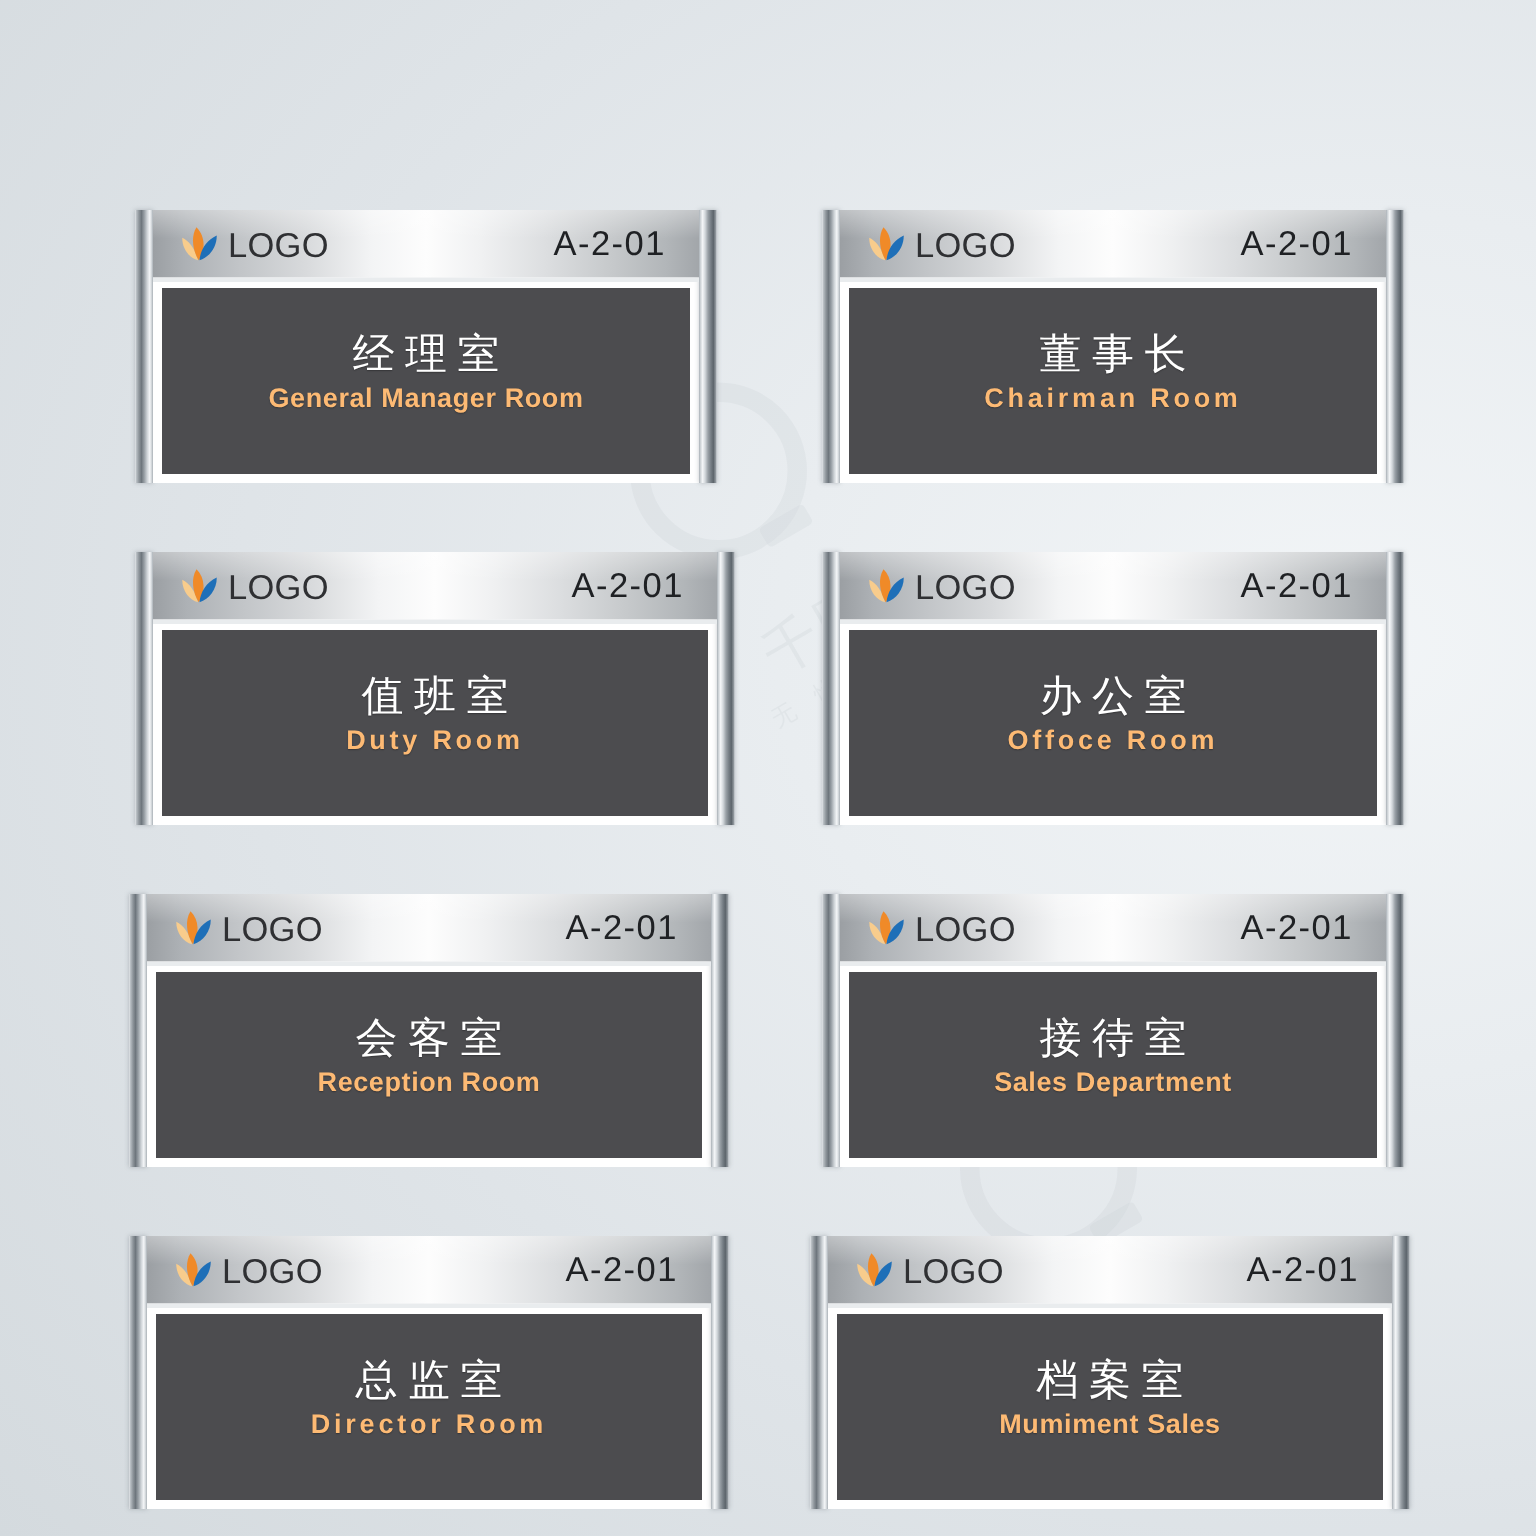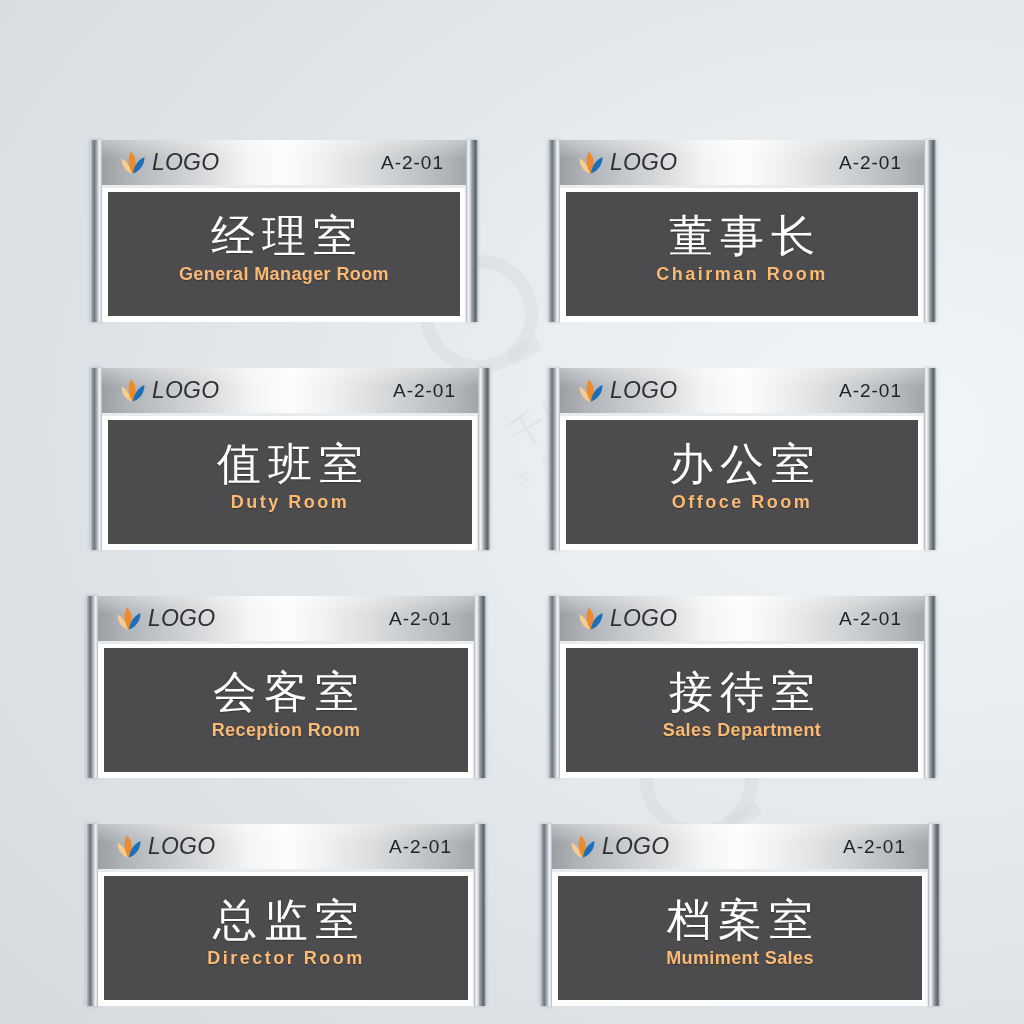--- a/index.html
+++ b/index.html
@@ -128,57 +128,56 @@
   .header::after{
     content:"";
     position:absolute;
     left:0; right:0; top:0; height:42%;
     background:linear-gradient(to bottom, rgba(255,255,255,.35), rgba(255,255,255,0));
     pointer-events:none;
   }
 
   .brand {
     display:flex;
-    align-items:flex-start;
+    align-items:flex-end;
     gap:6px;
     position:relative;
     z-index:2;
-    font-style:italic;
   }
   .logo-mark { width:26px; height:24px; display:block; }
   .logo-text {
     font-size:23px;
     color:#2f3033;
     letter-spacing:.2px;
     line-height:1;
   }
   .room-code {
     margin-left:auto;
-    font-size:19px;
+    font-size:23px;
     color:#1f2124;
     letter-spacing:1px;
     position:relative;
     z-index:2;
     padding-right:6px;
   }
 
   
   .body-panel {
     flex:1 1 auto;
     background:#4c4c4f;
     display:flex;
     flex-direction:column;
     align-items:center;
     justify-content:center;
     padding:4px 10px 16px;
     margin:4px 6px 6px;
   }
   .cn {
     color:#ffffff;
-    font-size:44px;
+    font-size:28px;
     letter-spacing:7px;
     text-indent:7px;
     line-height:1.12;
     text-shadow:0 1px 1px rgba(0,0,0,.30);
     white-space:nowrap;
     text-align:right;
   }
   .en {
     color:#fdba74;
     font-size:18px;

